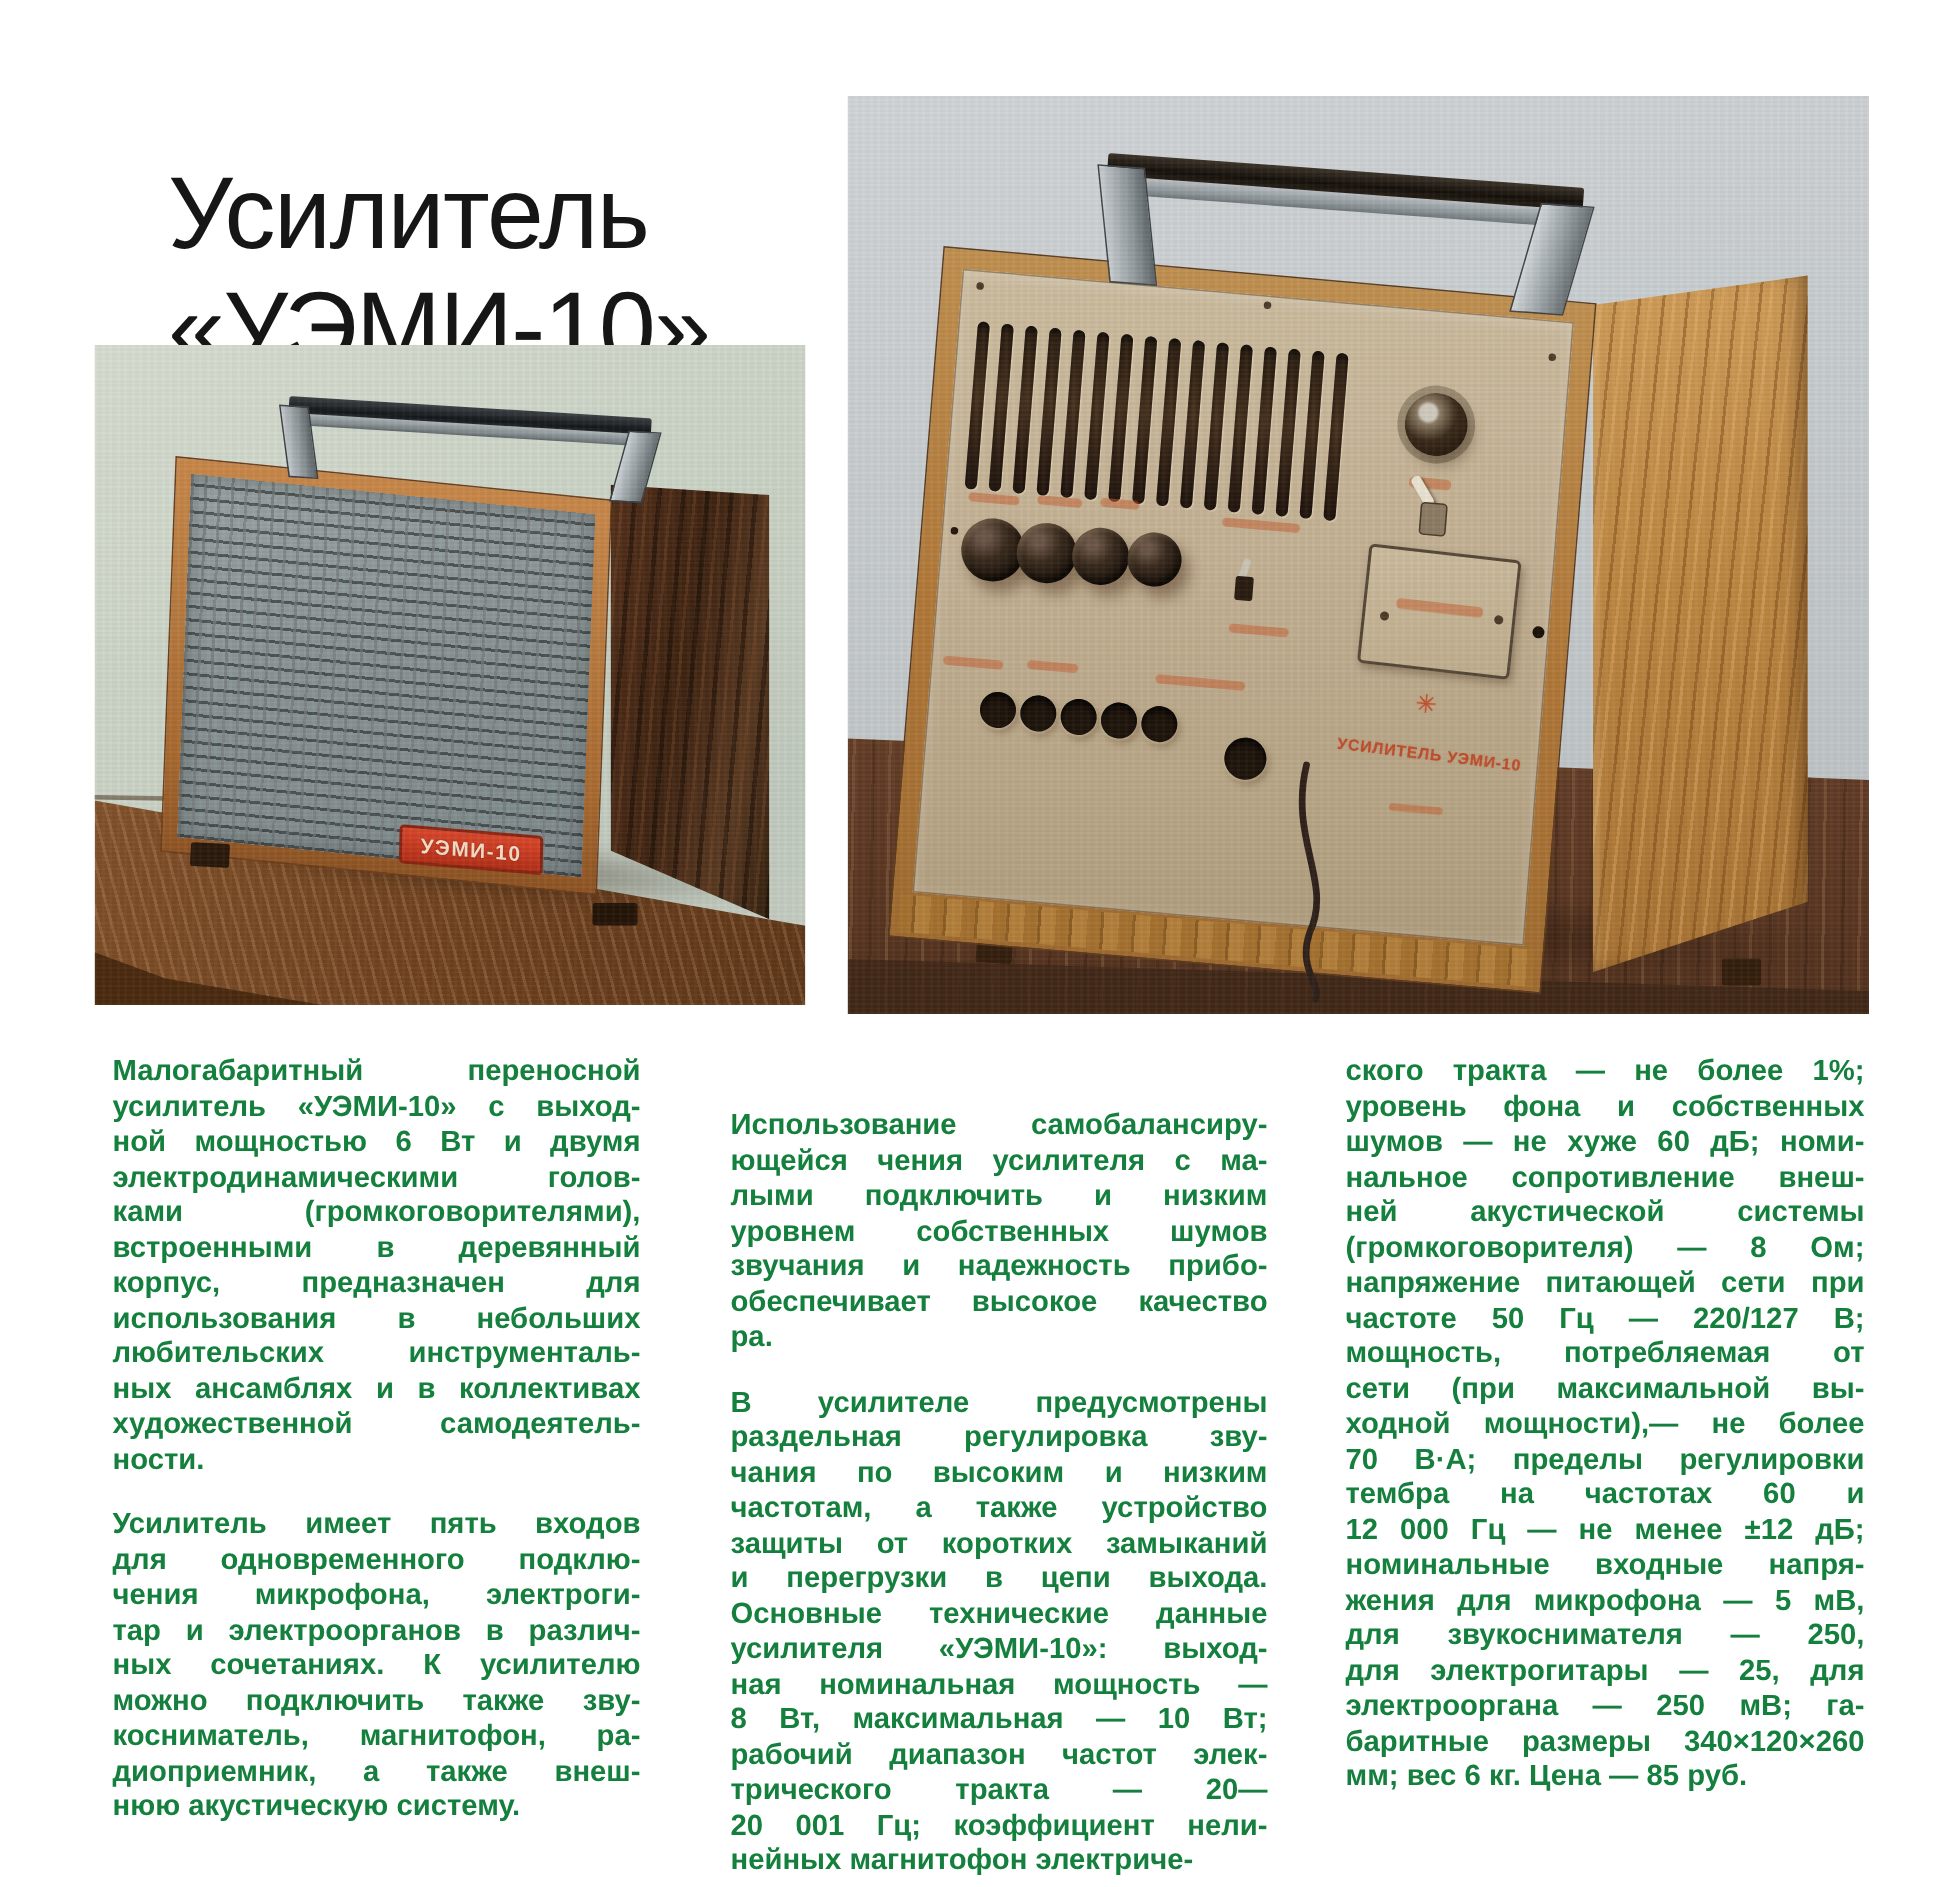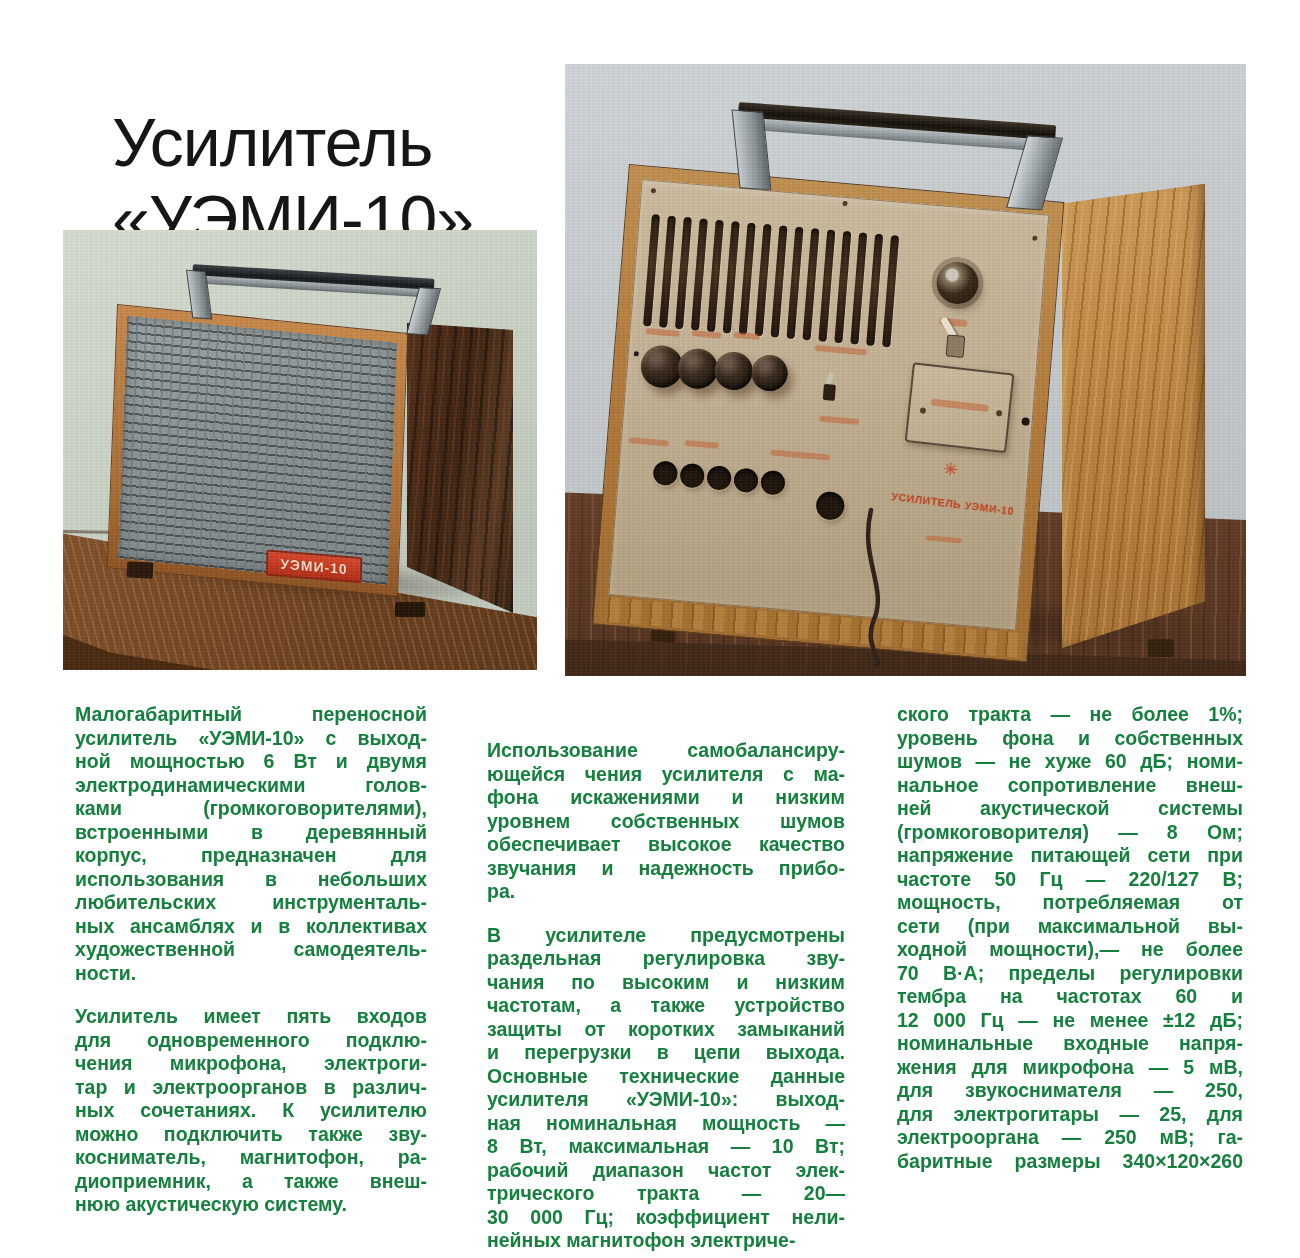--- a/index.html
+++ b/index.html
@@ -257,40 +257,40 @@
         <div class="line">можно подключить также зву-</div>
         <div class="line">косниматель, магнитофон, ра-</div>
         <div class="line">диоприемник, а также внеш-</div>
         <div class="line plast">нюю акустическую систему.</div>
       </div>
     </div>
   <div class="col" id="col2">
       <div class="para">
         <div class="line">Использование самобалансиру-</div>
         <div class="line">ющейся чения усилителя с ма-</div>
-        <div class="line">фона искажениями и низким</div>
+        <div class="line">лыми подключить и низким</div>
         <div class="line">уровнем собственных шумов</div>
+        <div class="line">звучания и надежность прибо-</div>
         <div class="line">обеспечивает высокое качество</div>
-        <div class="line">звучания и надежность прибо-</div>
         <div class="line plast">ра.</div>
       </div>
       <div class="para">
         <div class="line">В усилителе предусмотрены</div>
         <div class="line">раздельная регулировка зву-</div>
         <div class="line">чания по высоким и низким</div>
         <div class="line">частотам, а также устройство</div>
         <div class="line">защиты от коротких замыканий</div>
         <div class="line">и перегрузки в цепи выхода.</div>
         <div class="line">Основные технические данные</div>
         <div class="line">усилителя «УЭМИ-10»: выход-</div>
         <div class="line">ная номинальная мощность —</div>
         <div class="line">8 Вт, максимальная — 10 Вт;</div>
         <div class="line">рабочий диапазон частот элек-</div>
         <div class="line">трического тракта — 20—</div>
-        <div class="line">30 000 Гц; коэффициент нели-</div>
+        <div class="line">20 001 Гц; коэффициент нели-</div>
         <div class="line plast">нейных магнитофон электриче-</div>
       </div>
     </div>
   <div class="col" id="col3">
       <div class="para">
         <div class="line">ского тракта — не более 1%;</div>
         <div class="line">уровень фона и собственных</div>
         <div class="line">шумов — не хуже 60 дБ; номи-</div>
         <div class="line">нальное сопротивление внеш-</div>
         <div class="line">ней акустической системы</div>
@@ -302,16 +302,17 @@
         <div class="line">ходной мощности),— не более</div>
         <div class="line">70 В·А; пределы регулировки</div>
         <div class="line">тембра на частотах 60 и</div>
         <div class="line">12 000 Гц — не менее ±12 дБ;</div>
         <div class="line">номинальные входные напря-</div>
         <div class="line">жения для микрофона — 5 мВ,</div>
         <div class="line">для звукоснимателя — 250,</div>
         <div class="line">для электрогитары — 25, для</div>
         <div class="line">электрооргана — 250 мВ; га-</div>
         <div class="line">баритные размеры 340×120×260</div>
+        <div class="line plast">мм; вес 6 кг. Цена — 85 руб.</div>
       </div>
     </div>
 
 </div>
 
 </body></html>

